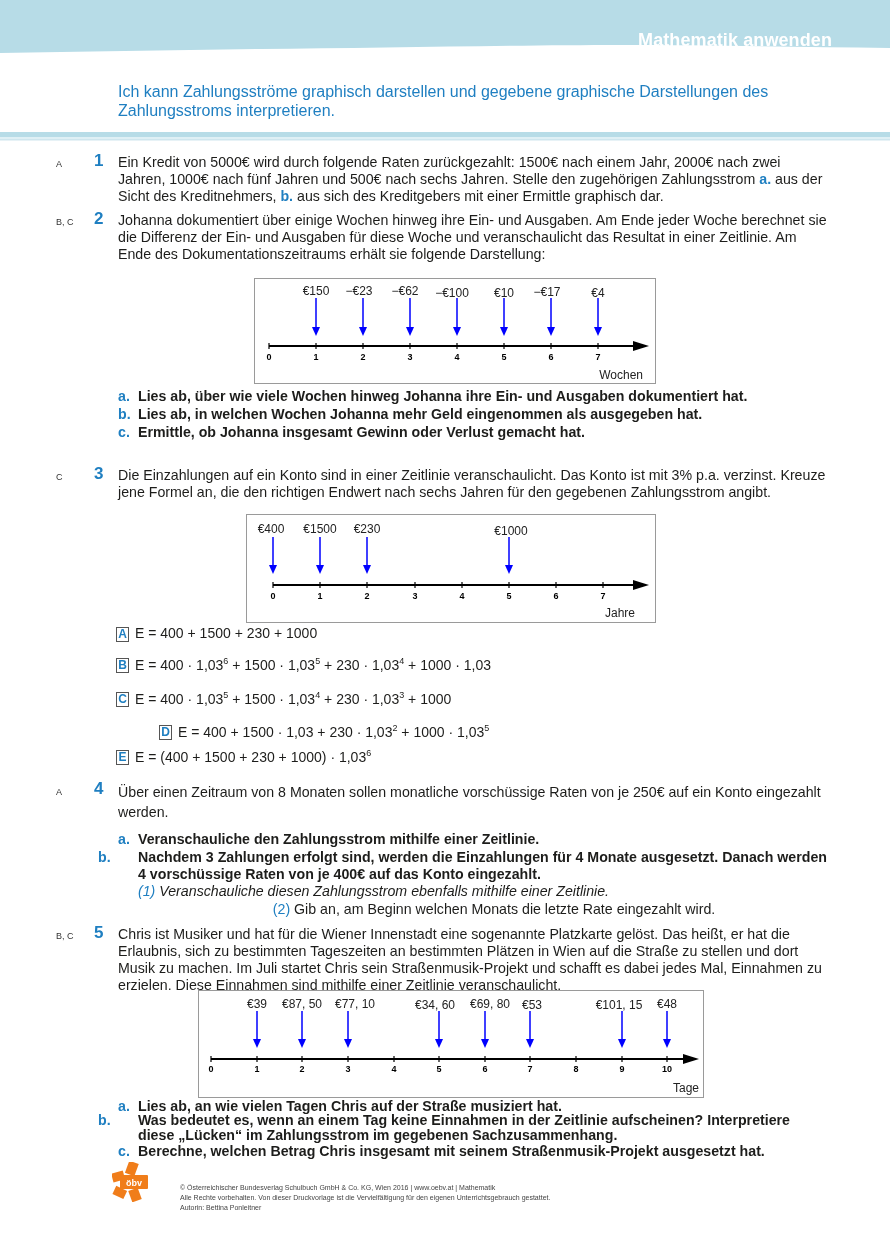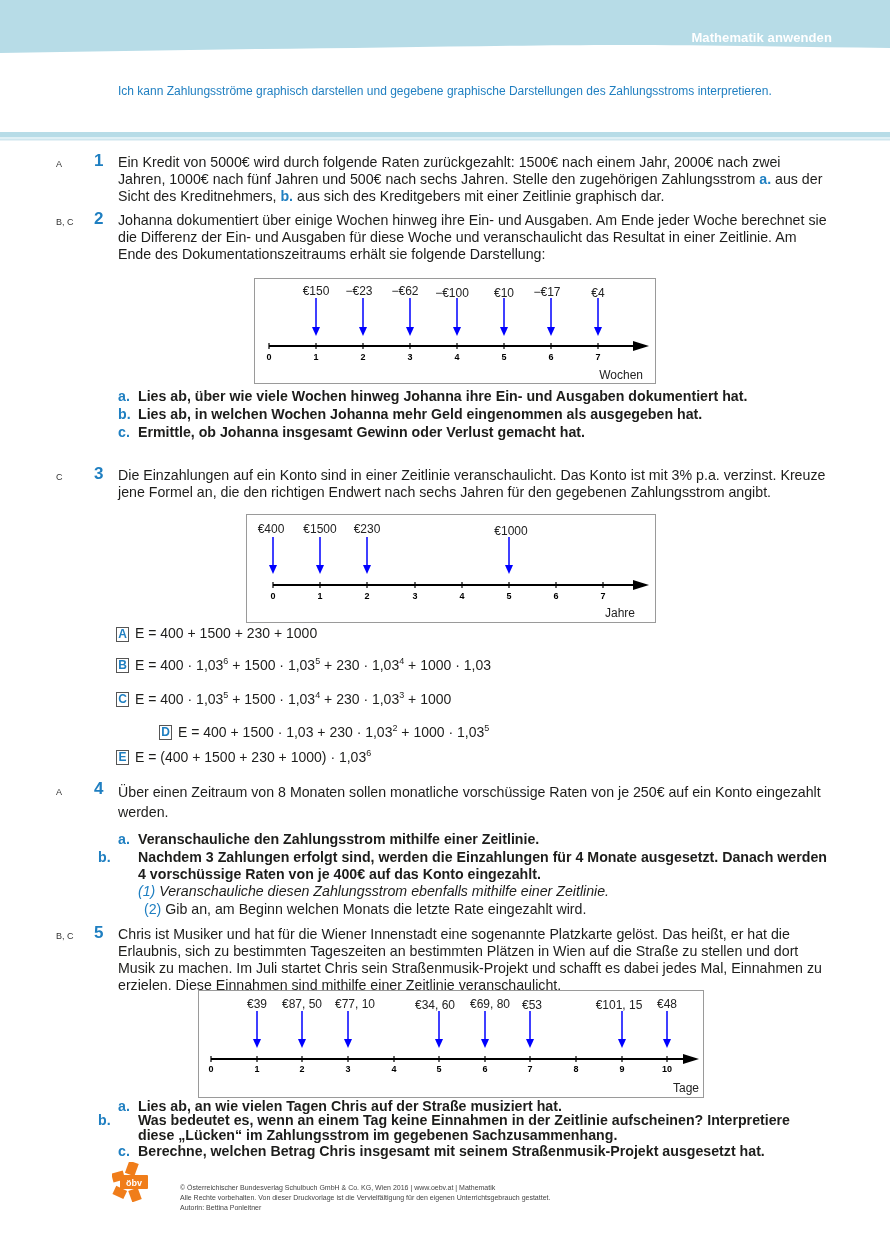--- a/index.html
+++ b/index.html
@@ -1,23 +1,23 @@
 <!DOCTYPE html>
 <html><head>
 <meta charset="utf-8">
 <style>
   html, body { margin:0; padding:0; background:#ffffff; }
   body { width:890px; height:1259px; position:relative; overflow:hidden;
          font-family:"DejaVu Sans Condensed","DejaVu Sans", sans-serif; color:#1d1d1b; }
   .banner { position:absolute; left:0; top:0; width:890px; height:60px; }
   .banner svg { display:block; }
   .header-label { position:absolute; right:58px; top:30px; color:#ffffff; font-family:"Liberation Sans", sans-serif;
-                  font-size:13px; font-weight:bold; letter-spacing:0.1px; }
+                  font-size:18px; font-weight:bold; letter-spacing:0.1px; }
   .objective { position:absolute; left:118px; top:82px; width:710px; color:#1f7fc1;
-               font-family:"Liberation Sans", sans-serif; font-size:12px; line-height:19px; }
+               font-family:"Liberation Sans", sans-serif; font-size:16px; line-height:19px; }
   .rule-band { position:absolute; left:0; top:128px; width:890px; height:12px; }
   .task { position:absolute; left:0; width:890px; font-family:"Liberation Sans", sans-serif; font-size:14.2px; line-height:17px; }
   .level { position:absolute; left:56px; width:32px; font-size:9px; color:#333; text-align:left; }
   .num { position:absolute; left:94px; font-size:17px; font-weight:bold; color:#1f7fc1; }
   .body-text { position:absolute; left:118px; width:712px; }
   .blue { color:#1f7fc1; font-weight:bold; }
   .sub { position:absolute; left:118px; width:712px; }
   .sub .lbl { display:inline-block; width:20px; color:#1f7fc1; font-weight:bold; }
   .sub .txt { display:inline;font-weight:bold; }
   .chart { position:absolute; border:1.5px solid #9a9a9a; background:#fff; }
@@ -45,21 +45,21 @@
     <rect x="0" y="1" width="890" height="5" fill="#b7dce7"></rect>
     <rect x="0" y="6" width="890" height="2" fill="#dff0f5"></rect>
     <rect x="0" y="8" width="890" height="1.5" fill="#cfe6ee"></rect>
   </svg>
 </div>
 
 <div class="task" style="top:154px;">
   <div class="level" style="top:2px;">A</div>
   <div class="num" style="top:-2px;">1</div>
   <div class="body-text">
-    <span>Ein Kredit von 5000€ wird durch folgende Raten zurückgezahlt: 1500€ nach einem Jahr, 2000€ nach zwei Jahren, 1000€ nach fünf Jahren und 500€ nach sechs Jahren. Stelle den zugehörigen Zahlungsstrom </span><span class="blue">a.</span><span> aus der Sicht des Kreditnehmers, </span><span class="blue">b.</span><span> aus sich des Kreditgebers mit einer Zeitlinie graphisch dar.</span>
+    <span>Ein Kredit von 5000€ wird durch folgende Raten zurückgezahlt: 1500€ nach einem Jahr, 2000€ nach zwei Jahren, 1000€ nach fünf Jahren und 500€ nach sechs Jahren. Stelle den zugehörigen Zahlungsstrom </span><span class="blue">a.</span><span> aus der Sicht des Kreditnehmers, </span><span class="blue">b.</span><span> aus sich des Kreditgebers mit einer Ermittle graphisch dar.</span>
   </div>
 </div>
 
 <div class="task" style="top:212px;">
   <div class="level" style="top:2px;">B, C</div>
   <div class="num" style="top:-2px;">2</div>
   <div class="body-text">Johanna dokumentiert über einige Wochen hinweg ihre Ein- und Ausgaben. Am Ende jeder Woche berechnet sie die Differenz der Ein- und Ausgaben für diese Woche und veranschaulicht das Resultat in einer Zeitlinie. Am Ende des Dokumentationszeitraums erhält sie folgende Darstellung:</div>
 </div>
 
 <div class="chart" style="left:254px; top:278px; width:400px; height:104px;">
@@ -196,21 +196,21 @@
   <span class="box">E</span><span>E = (400 + 1500 + 230 + 1000) · 1,03<sup>6</sup></span>
 </div>
 
 <div class="task" style="top:782px;">
   <div class="level" style="top:2px;">A</div>
   <div class="num" style="top:-2px;">4</div>
   <div class="body-text" style="line-height:20px;">Über einen Zeitraum von 8 Monaten sollen monatliche vorschüssige Raten von je 250€ auf ein Konto eingezahlt werden.</div>
   <div class="sub" style="top:49px;"><span class="lbl">a.</span><span class="txt">Veranschauliche den Zahlungsstrom mithilfe einer Zeitlinie.</span></div>
   <div class="sub" style="top:67px; padding-left:20px; text-indent:-20px; width:692px;"><span class="lbl">b.</span><span class="txt">Nachdem 3 Zahlungen erfolgt sind, werden die Einzahlungen für 4 Monate ausgesetzt. Danach werden 4 vorschüssige Raten von je 400€ auf das Konto eingezahlt.</span></div>
   <div class="sub" style="top:101px; left:138px;font-style:italic;"><span class="blue" style="font-weight:normal;">(1)</span> <span>Veranschauliche diesen Zahlungsstrom ebenfalls mithilfe einer Zeitlinie.</span></div>
-  <div class="sub" style="top:119px; left:144px;"><span class="blue" style="font-weight:normal;">(2)</span> <span>Gib an, am Beginn welchen Monats die letzte Rate eingezahlt wird.</span></div>
+  <div class="sub" style="top:119px; left:138px;text-align:center;"><span class="blue" style="font-weight:normal;">(2)</span> <span>Gib an, am Beginn welchen Monats die letzte Rate eingezahlt wird.</span></div>
 </div>
 
 <div class="task" style="top:926px;">
   <div class="level" style="top:2px;">B, C</div>
   <div class="num" style="top:-2px;">5</div>
   <div class="body-text">Chris ist Musiker und hat für die Wiener Innenstadt eine sogenannte Platzkarte gelöst. Das heißt, er hat die Erlaubnis, sich zu bestimmten Tageszeiten an bestimmten Plätzen in Wien auf die Straße zu stellen und dort Musik zu machen. Im Juli startet Chris sein Straßenmusik-Projekt und schafft es dabei jedes Mal, Einnahmen zu erzielen. Diese Einnahmen sind mithilfe einer Zeitlinie veranschaulicht.</div>
 </div>
 
 <div class="chart" style="left:198px; top:990px; width:504px; height:106px;">
   <svg width="504" height="106" viewBox="0 0 504 106" font-family="Liberation Sans, sans-serif">

